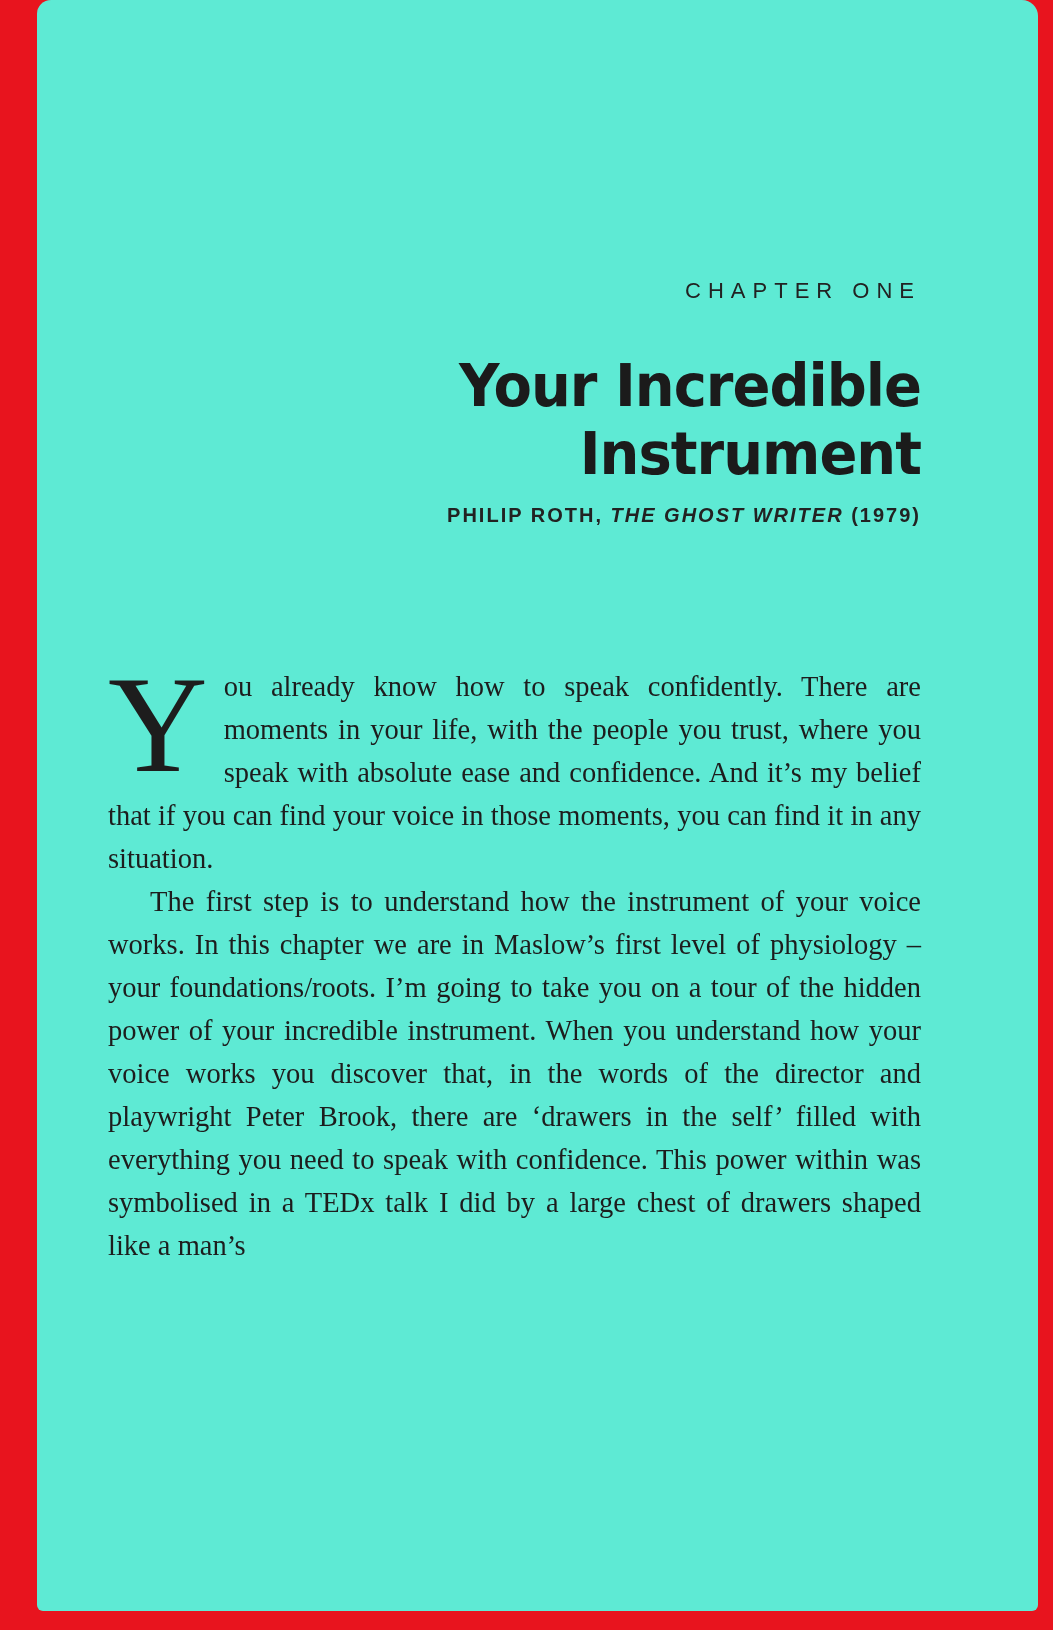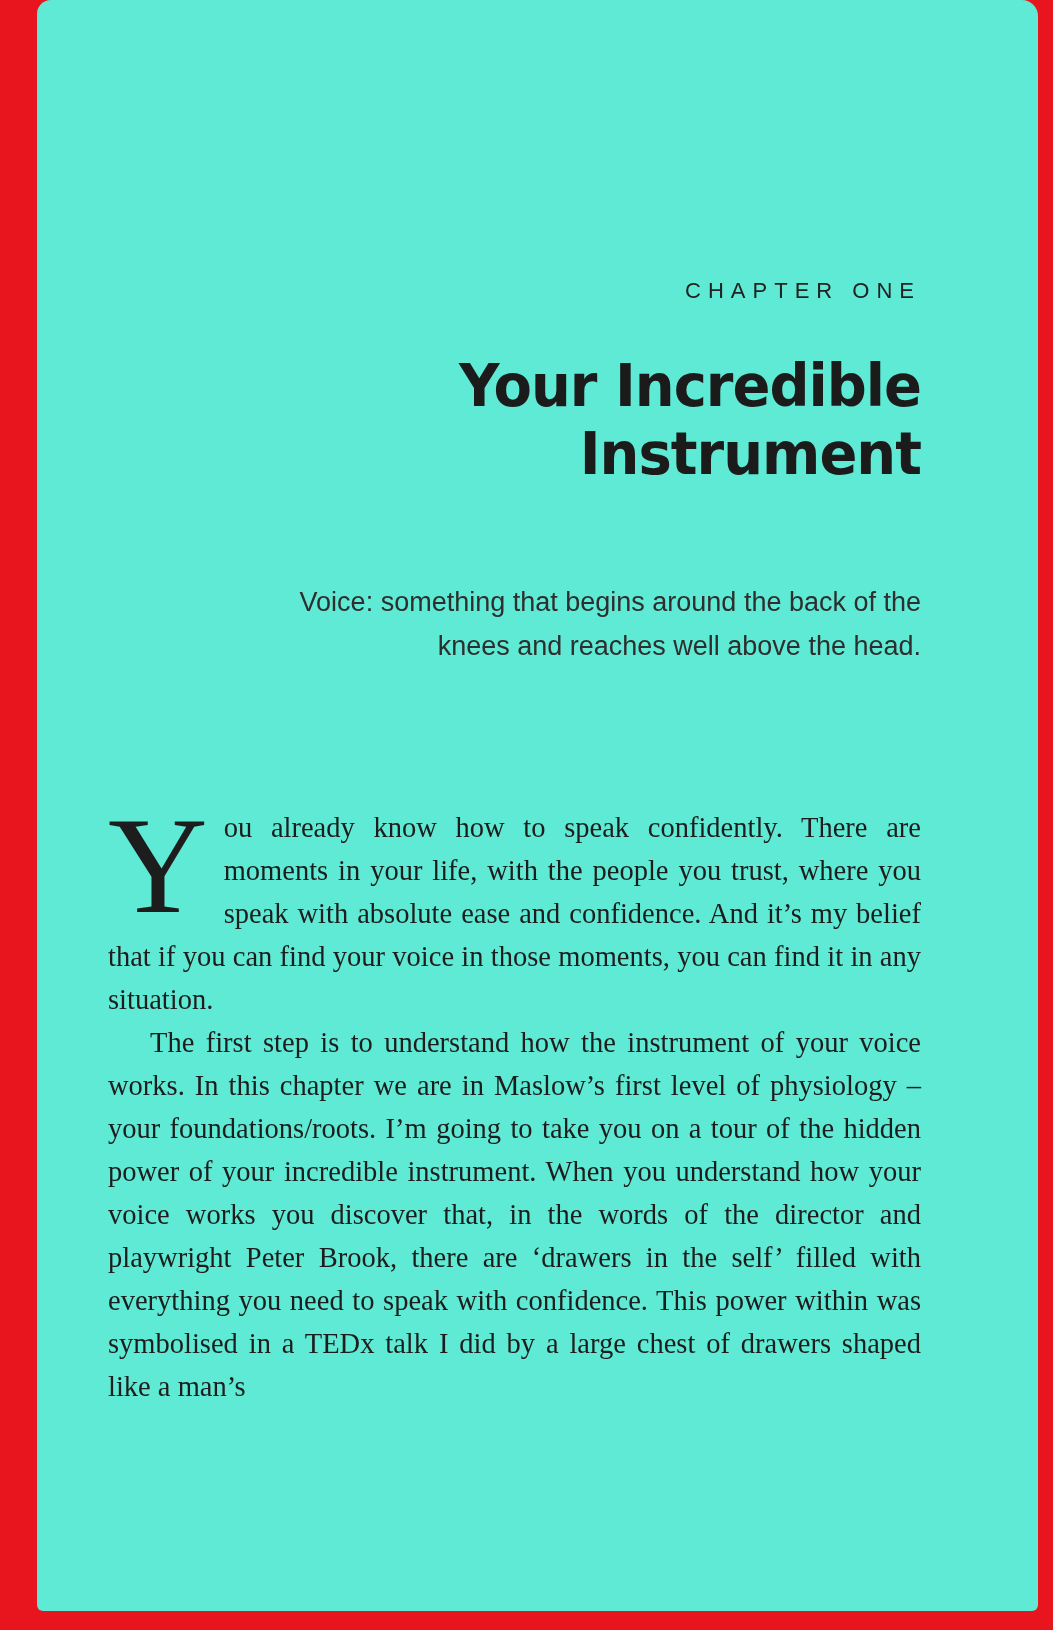--- a/index.html
+++ b/index.html
@@ -99,25 +99,26 @@
 <body>
 
 <div class="scan">
   <div class="paper">
     <div class="content">
 
       <div class="chapter-label">CHAPTER ONE</div>
 
       <h1 class="title">Your Incredible Instrument</h1>
 
-      <div class="epigraph">
-        <div>Voice: something that begins around the back of the</div>
-        <div>knees and reaches well above the head.</div>
+
+      <div class="attribution">
+        <span>PHILIP ROTH,</span>
+        <span class="work">THE GHOST WRITER</span>
+        <span>(1979)</span>
       </div>
-
 
       <div class="body-text">
         <p class="para1"><span class="dropcap">Y</span><span>ou already know how to speak confidently. There are moments in your life, with the people you trust, where you speak with absolute ease and confidence. And it’s my belief that if you can find your voice in those moments, you can find it in any situation.</span></p>
         <p class="para2">The first step is to understand how the instrument of your voice works. In this chapter we are in Maslow’s first level of physiology – your foundations/roots. I’m going to take you on a tour of the hidden power of your incredible instrument. When you understand how your voice works you discover that, in the words of the director and playwright Peter Brook, there are ‘drawers in the self’ filled with everything you need to speak with confidence. This power within was symbolised in a TEDx talk I did by a large chest of drawers shaped like a man’s</p>
       </div>
 
 
     </div>
   </div>
 </div>

